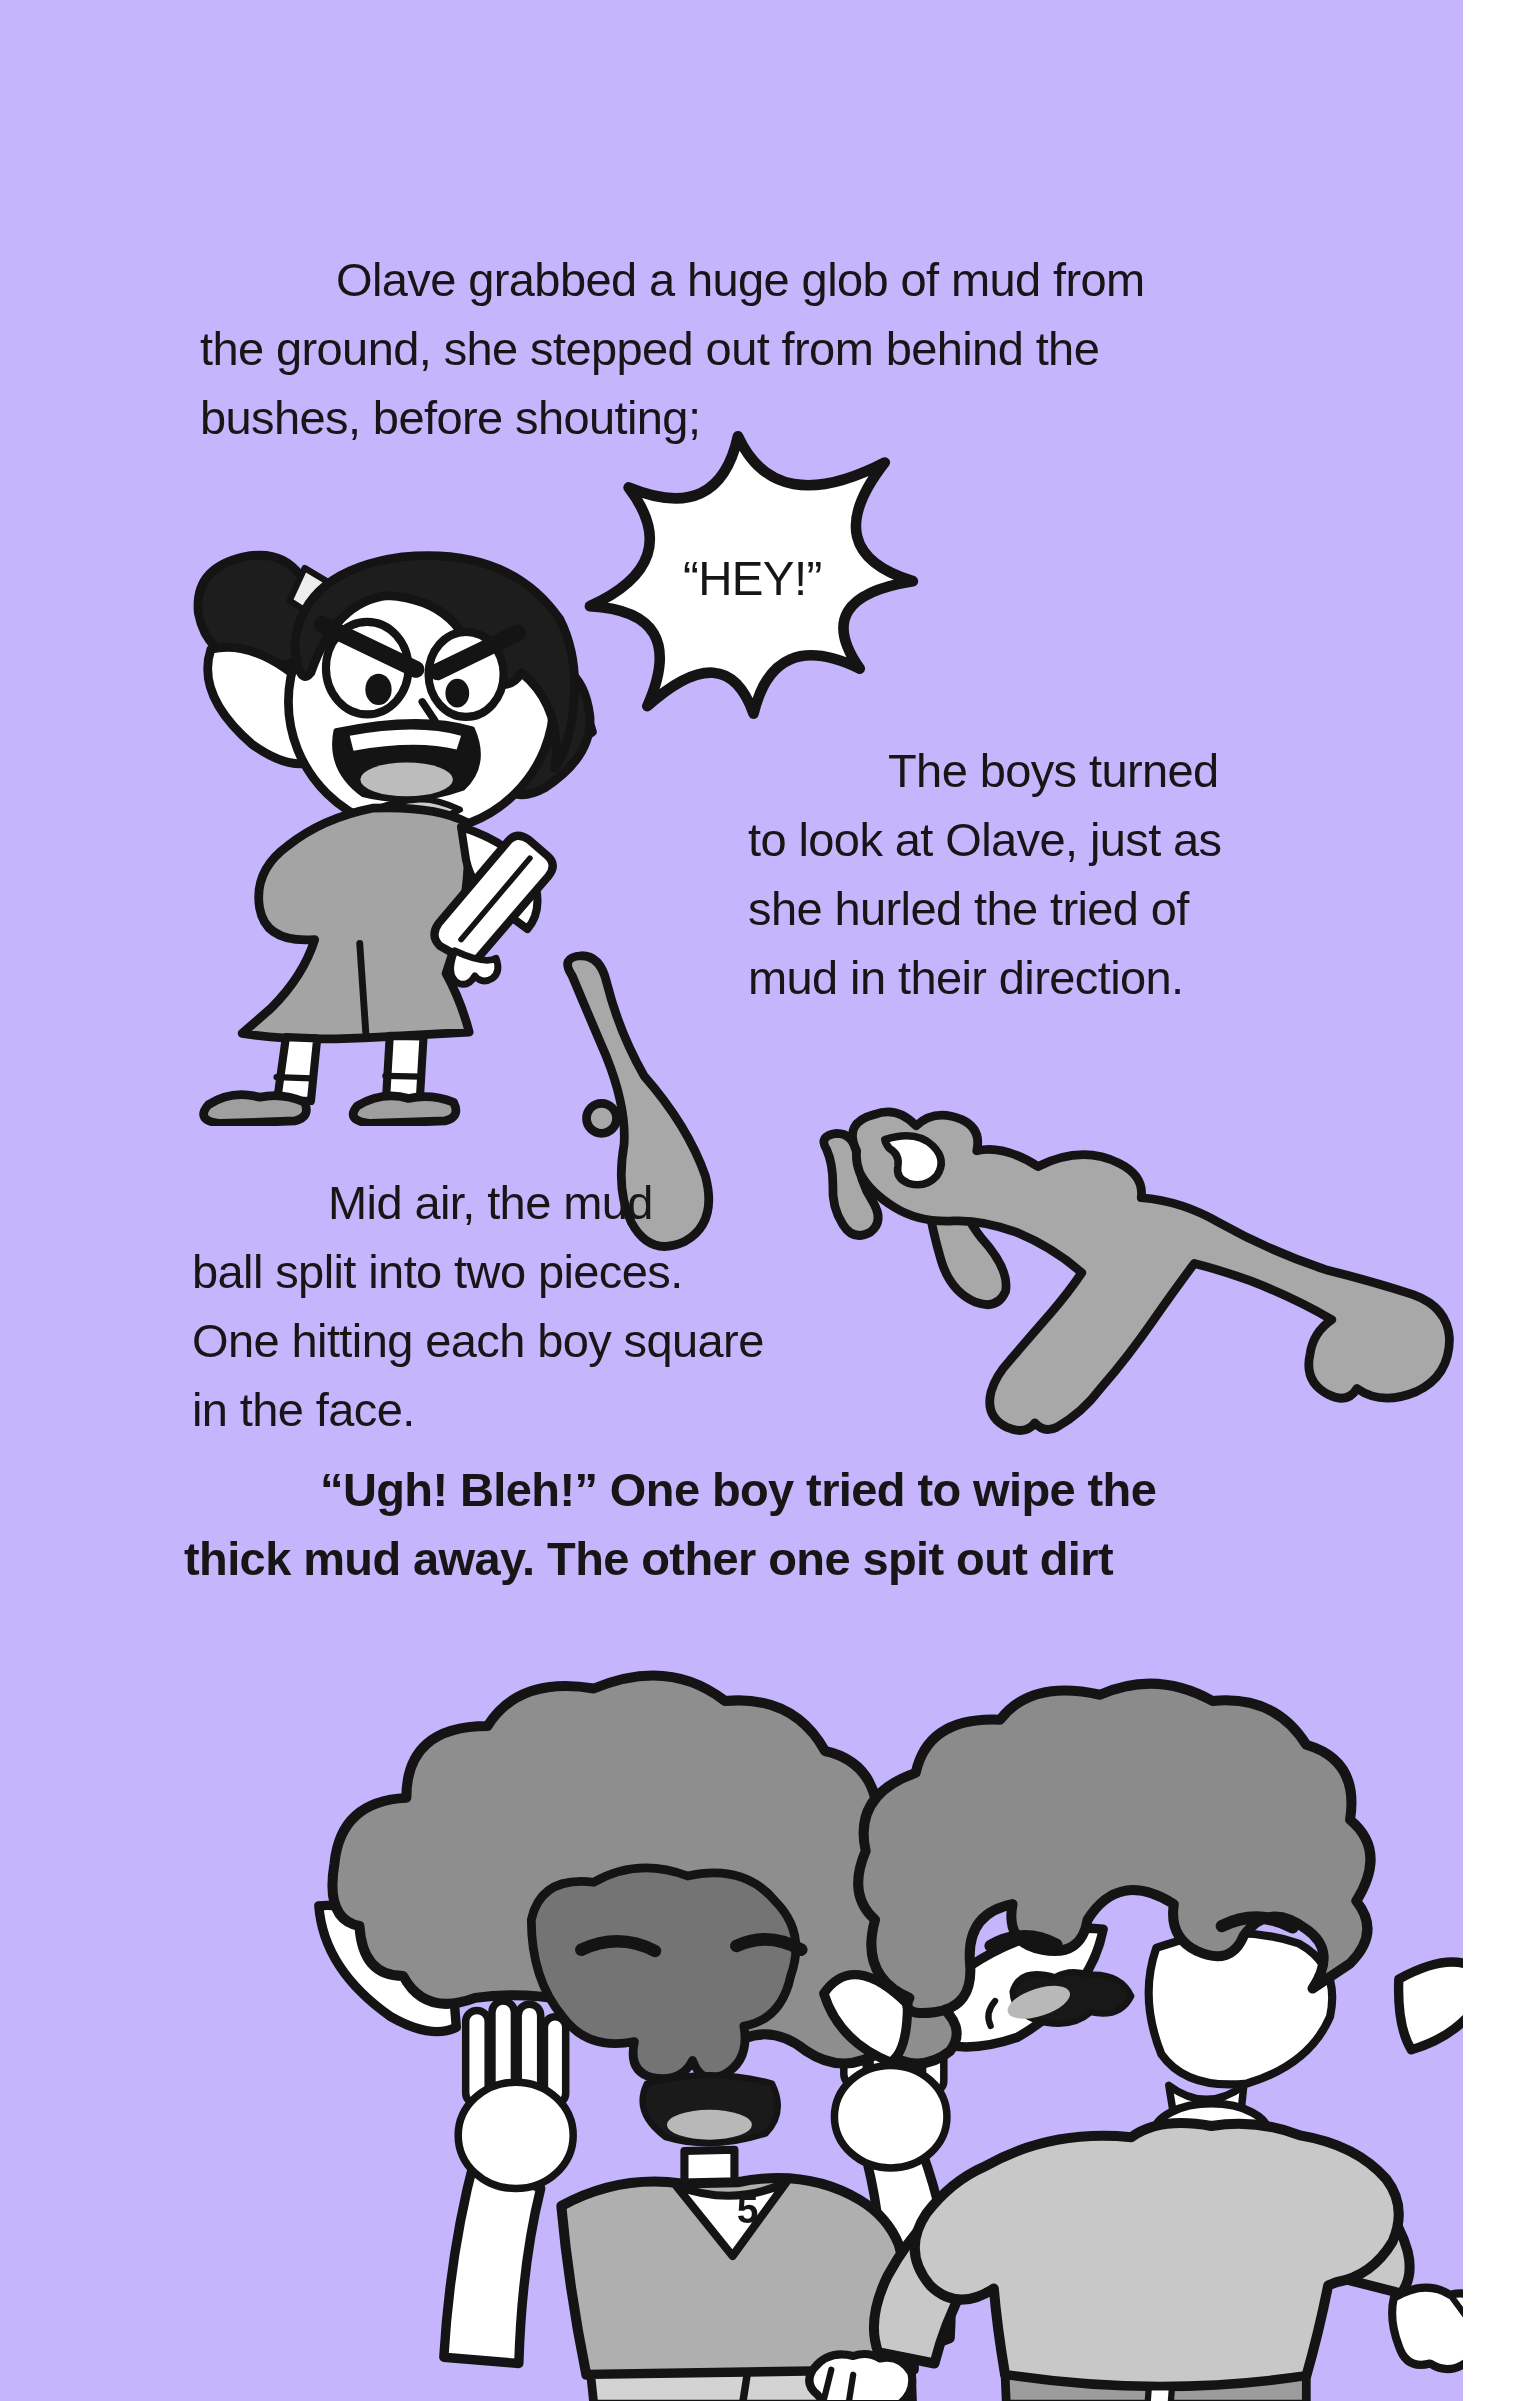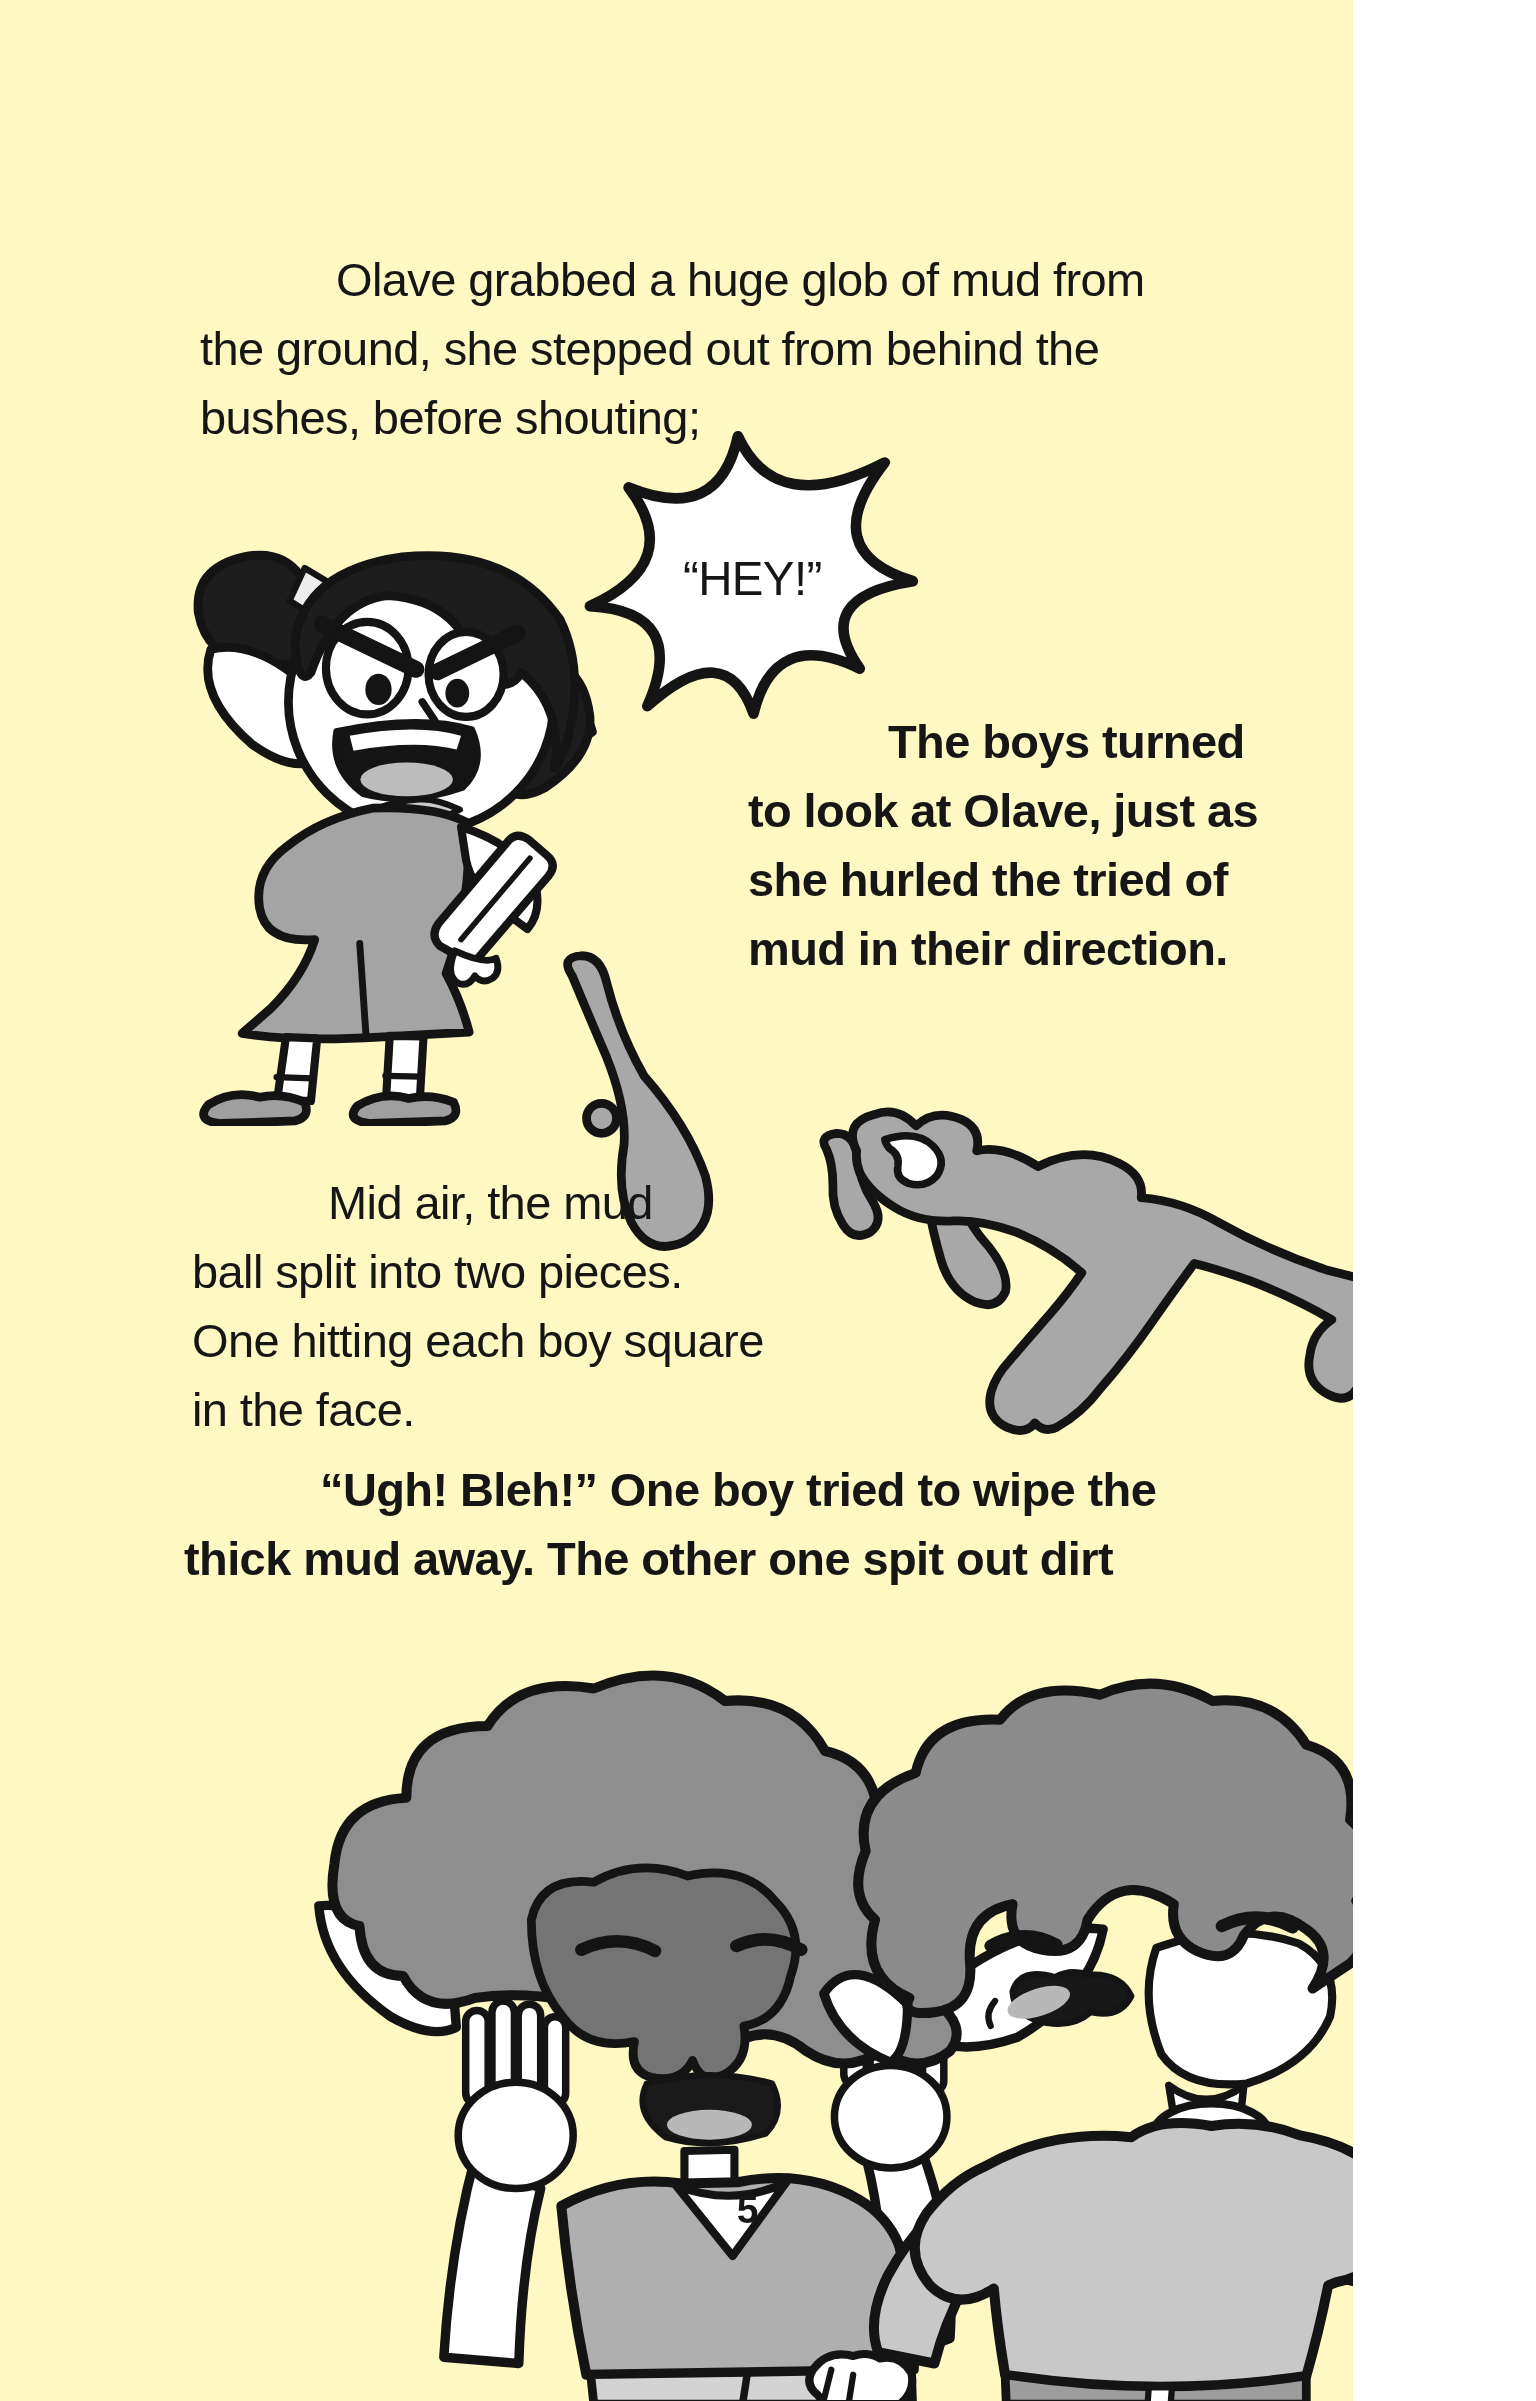--- a/index.html
+++ b/index.html
@@ -1,20 +1,20 @@
 <!DOCTYPE html>
 <html style="font-size:10px"><head>
 <meta charset="utf-8">
 <style>
   html,body{margin:0;padding:0;background:#ffffff;}
   .page{
     position:relative;
-    width:1353px;
+    width:1463px;
     height:2401px;
-    background:#fef9c3;
+    background:#c4b5fd;
     overflow:hidden;
     font-family:"Liberation Sans", sans-serif;
   }
   .para{
     position:absolute;
     color:#161616;
     font-size:47px;
     line-height:69px;
     letter-spacing:-0.6px;
     font-weight:400;
@@ -107,21 +107,21 @@
       <path d="M167,862 L224,864" fill="none" stroke-width="10"></path>
       <path d="M341,860 L398,861" fill="none" stroke-width="10"></path>
 
       <g fill="#9f9f9f">
         <path d="M58,906 Q36,932 78,936 L196,932 Q222,926 212,902 Q176,886 140,894 Q96,882 58,906 Z"></path>
         <path d="M296,908 Q276,932 318,936 L436,932 Q462,926 450,902 Q414,888 378,896 Q336,884 296,908 Z"></path>
       </g>
     </g>
   </svg>
 
-  <div class="para" style="left:748px;top:707px;font-weight:bold;">
+  <div class="para" style="left:748px;top:736px;">
     <div class="line" style="padding-left:140px;">The boys turned</div>
     <div class="line">to look at Olave, just as</div>
     <div class="line">she hurled the tried of</div>
     <div class="line">mud in their direction.</div>
   </div>
 
   <svg style="left:544px;top:938px;" width="938" height="507" viewBox="0 0 1500 810">
     <g stroke="#141414" stroke-width="14" stroke-linejoin="round" stroke-linecap="round" fill="#a8a8a8">
 
       <path d="M45,60 Q25,30 60,28 Q90,28 100,70 Q120,150 160,220 Q230,300 258,380 Q278,455 225,485 Q170,510 140,455 Q115,405 128,330 Q132,270 100,190 Q70,120 45,60 Z"></path>

